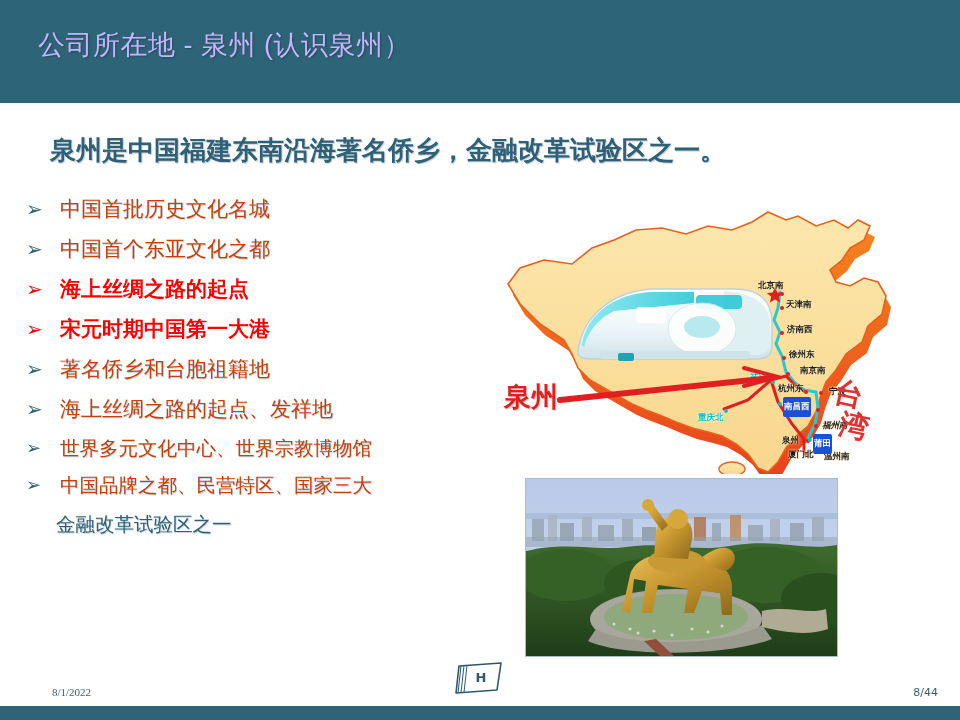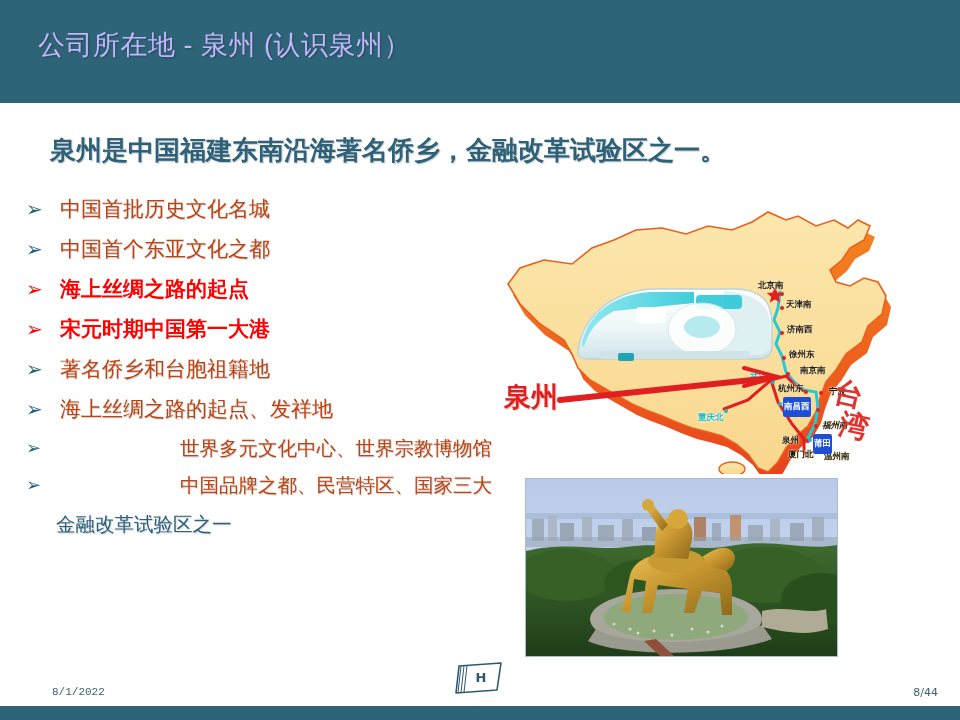--- a/index.html
+++ b/index.html
@@ -50,21 +50,21 @@
     color:#2e6078;
     text-align:left;
     padding-left:4px;
   }
   .bullet-text{
     flex:1 1 auto;
     font-size:21px;
     color:#c2410c;
     text-shadow:.7px .7px .8px rgba(140,160,175,.5);
   }
-  .bullet-row.small .bullet-text{font-size:19.5px;text-align:right;}
+  .bullet-row.small .bullet-text{font-size:19.5px;}
   .bullet-row.small .bullet-mark{font-size:18px;}
   .bullet-row.hl .bullet-mark,
   .bullet-row.hl .bullet-text{
     color:#ff0000;
     font-weight:bold;
     text-shadow:none;
   }
   .bullet-cont{
     margin-left:34px;
     font-size:19.5px;
@@ -120,21 +120,21 @@
     border:1.5px solid #a9bcc9;
     overflow:hidden;
     background:#6d8fa0;
   }
   .photo-inner{position:absolute;inset:0;}
 
   
   .footer-date{
     position:absolute;left:52px;top:686px;
     font-size:11px;color:#3a5f73;
-    font-family:Liberation Mono, monospace;
+    font-family:Liberation Serif, serif;
   }
   .footer-page{
     position:absolute;right:22px;top:686px;
     font-size:11px;color:#3a5f73;
     font-family:"DejaVu Sans",sans-serif;
   }
   .brand{
     position:absolute;left:0;right:0;top:660px;
     text-align:center;
   }

